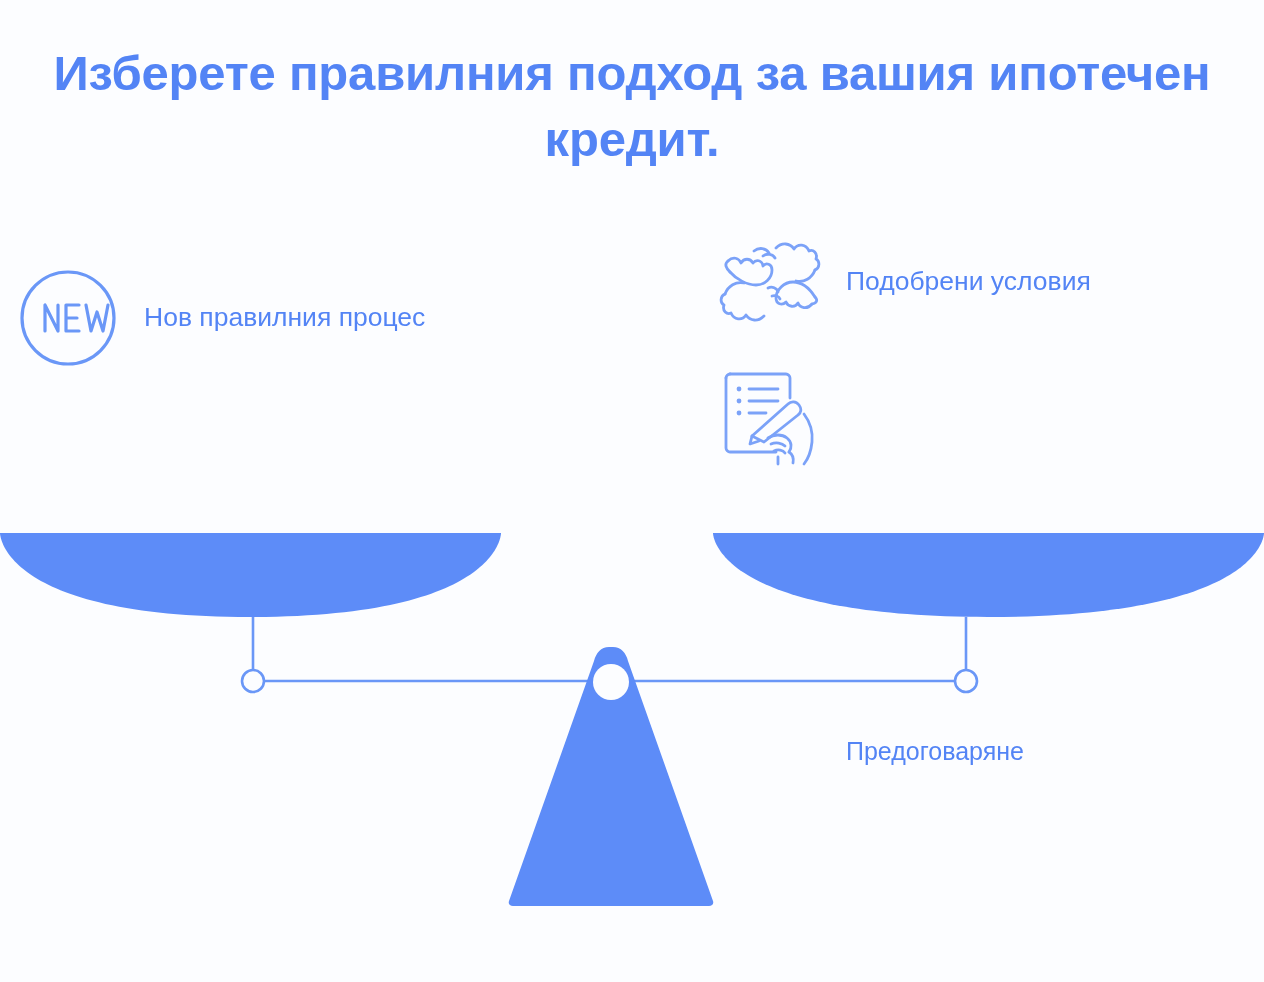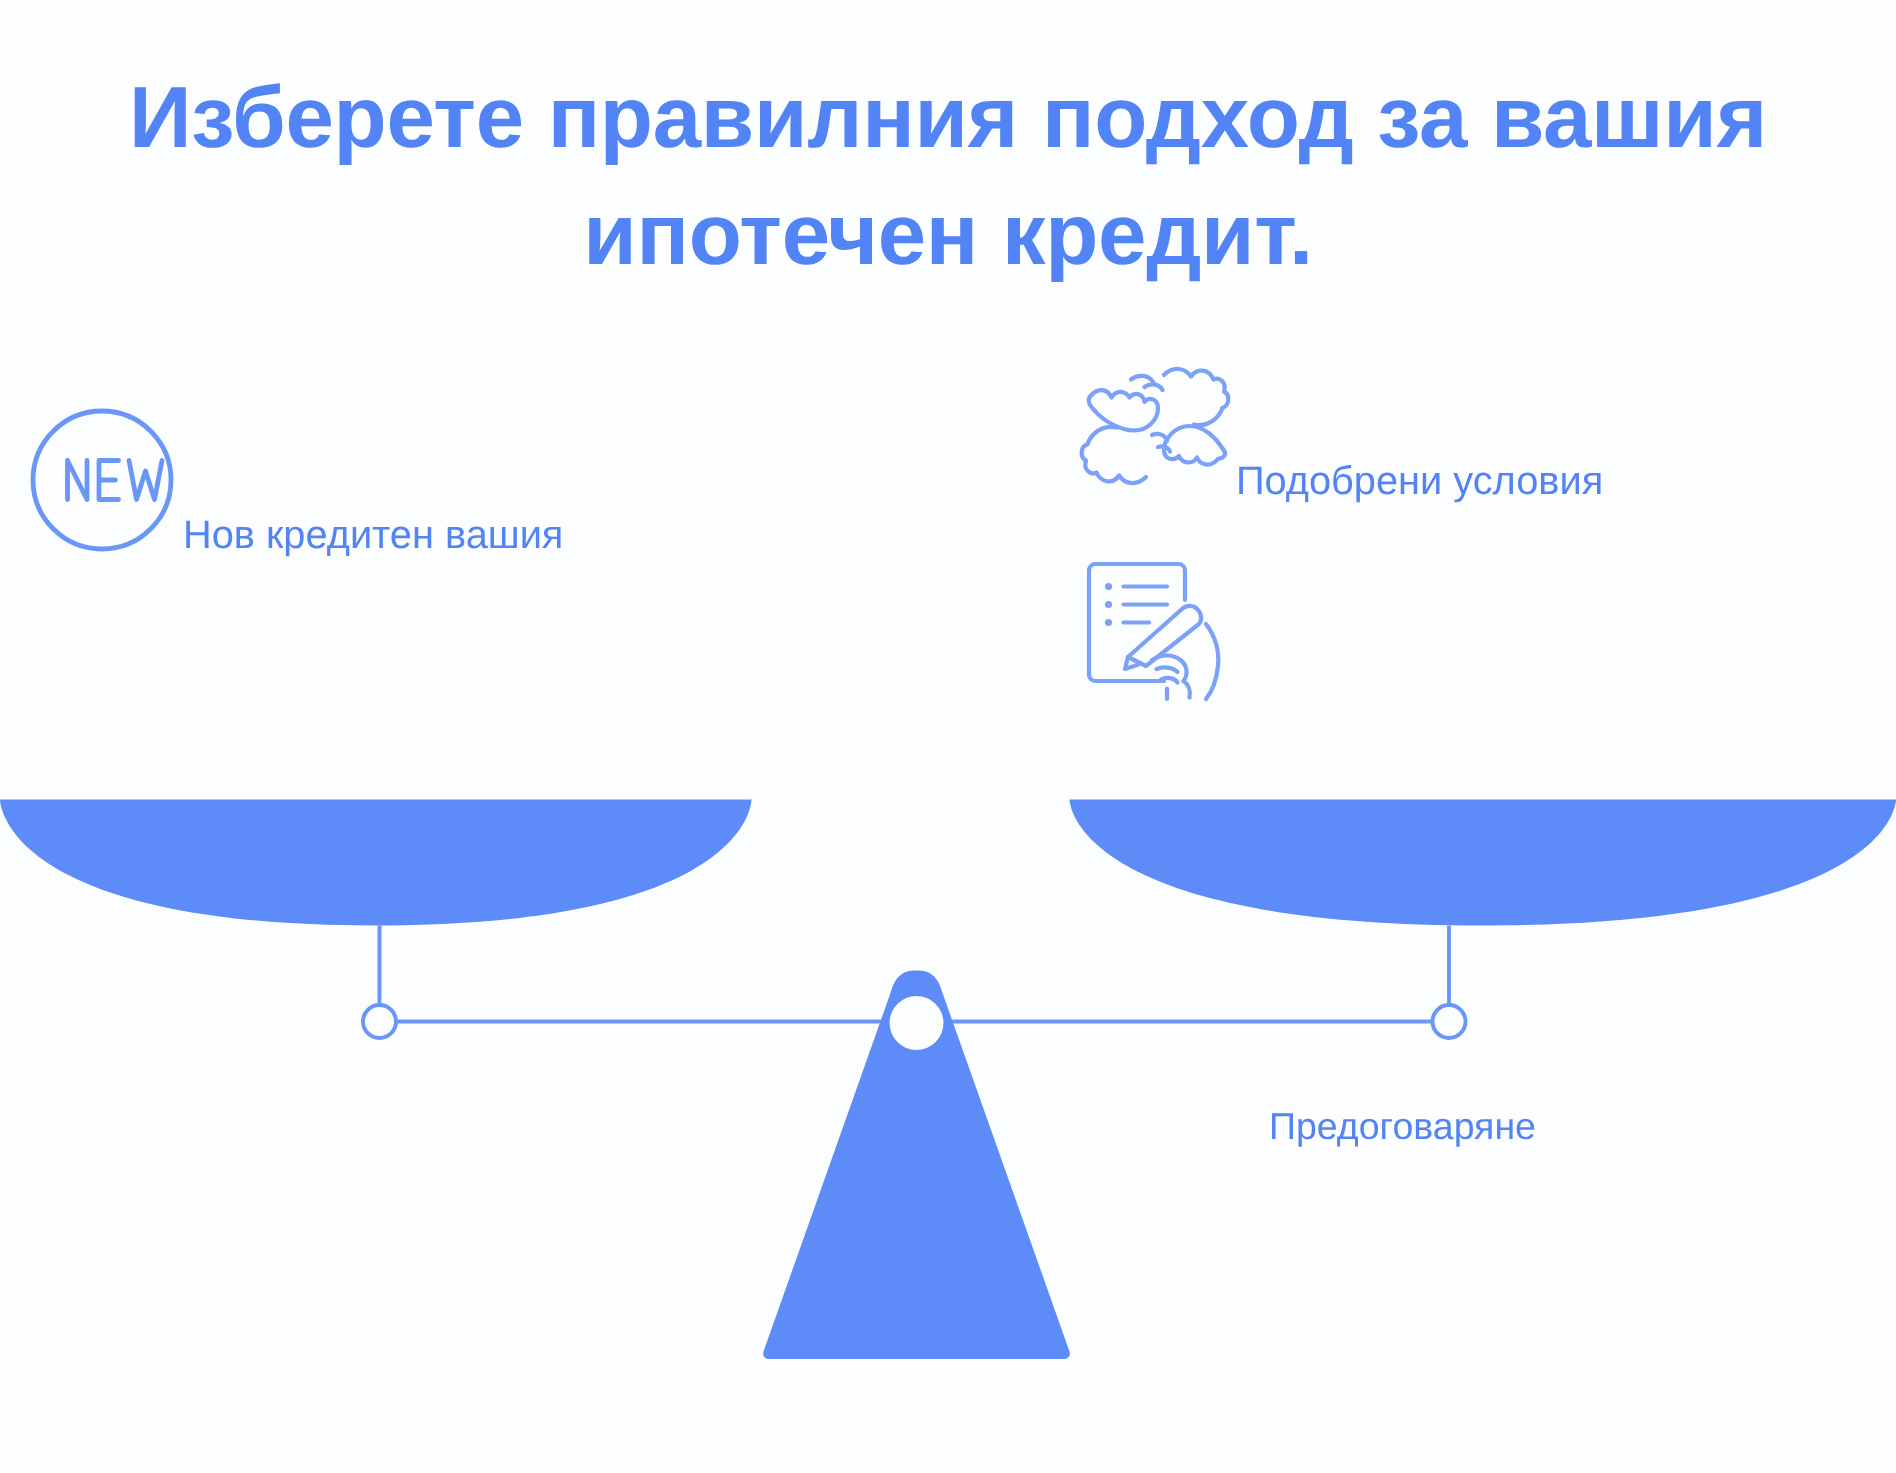--- a/index.html
+++ b/index.html
@@ -22,21 +22,21 @@
     height: 982px;
   }
 
   
   .title {
     position: absolute;
     left: 50px;
     top: 40px;
     width: 1164px;
     text-align: center;
-    font-size: 58px;
+    font-size: 49px;
     line-height: 1.35;
     font-weight: 700;
     color: #5384f5;
     letter-spacing: -0.2px;
   }
 
   
   .features-left {
     position: absolute;
     left: 14px;
@@ -45,21 +45,22 @@
   }
   .features-right {
     position: absolute;
     left: 716px;
     top: 226px;
     width: 520px;
   }
 
   .feature {
     display: flex;
-    align-items: flex-end;
+    align-items: center;
+    gap: 22px;
     margin-bottom: 22px;
     min-height: 112px;
   }
 
   .feature-icon {
     flex: 0 0 auto;
     width: 108px;
     height: 108px;
     display: flex;
     align-items: center;
@@ -115,21 +116,21 @@
         <svg width="108" height="108" viewBox="0 0 108 108" fill="none" stroke="#6a97f7" stroke-width="3.2" stroke-linecap="round" stroke-linejoin="round">
           <circle cx="54" cy="54" r="46"></circle>
 
           <path d="M31 41 L31 67 M31 41 L44 67 M44 67 L44 41"></path>
 
           <path d="M65 41 L52 41 L52 67 L65 67 M52 54 L63 54"></path>
 
           <path d="M72 41 L77 67 L83 48 L89 67 L94 41"></path>
         </svg>
       </span>
-      <span class="feature-label">Нов кредитен вашия</span>
+      <span class="feature-label">Нов правилния процес</span>
     </div>
 
   </div>
 
   <div class="features-right">
 
     <div class="feature">
       <span class="feature-icon">
         <svg width="108" height="108" viewBox="0 0 108 108" fill="none" stroke="#7ba2f8" stroke-width="2.8" stroke-linecap="round" stroke-linejoin="round">
 

